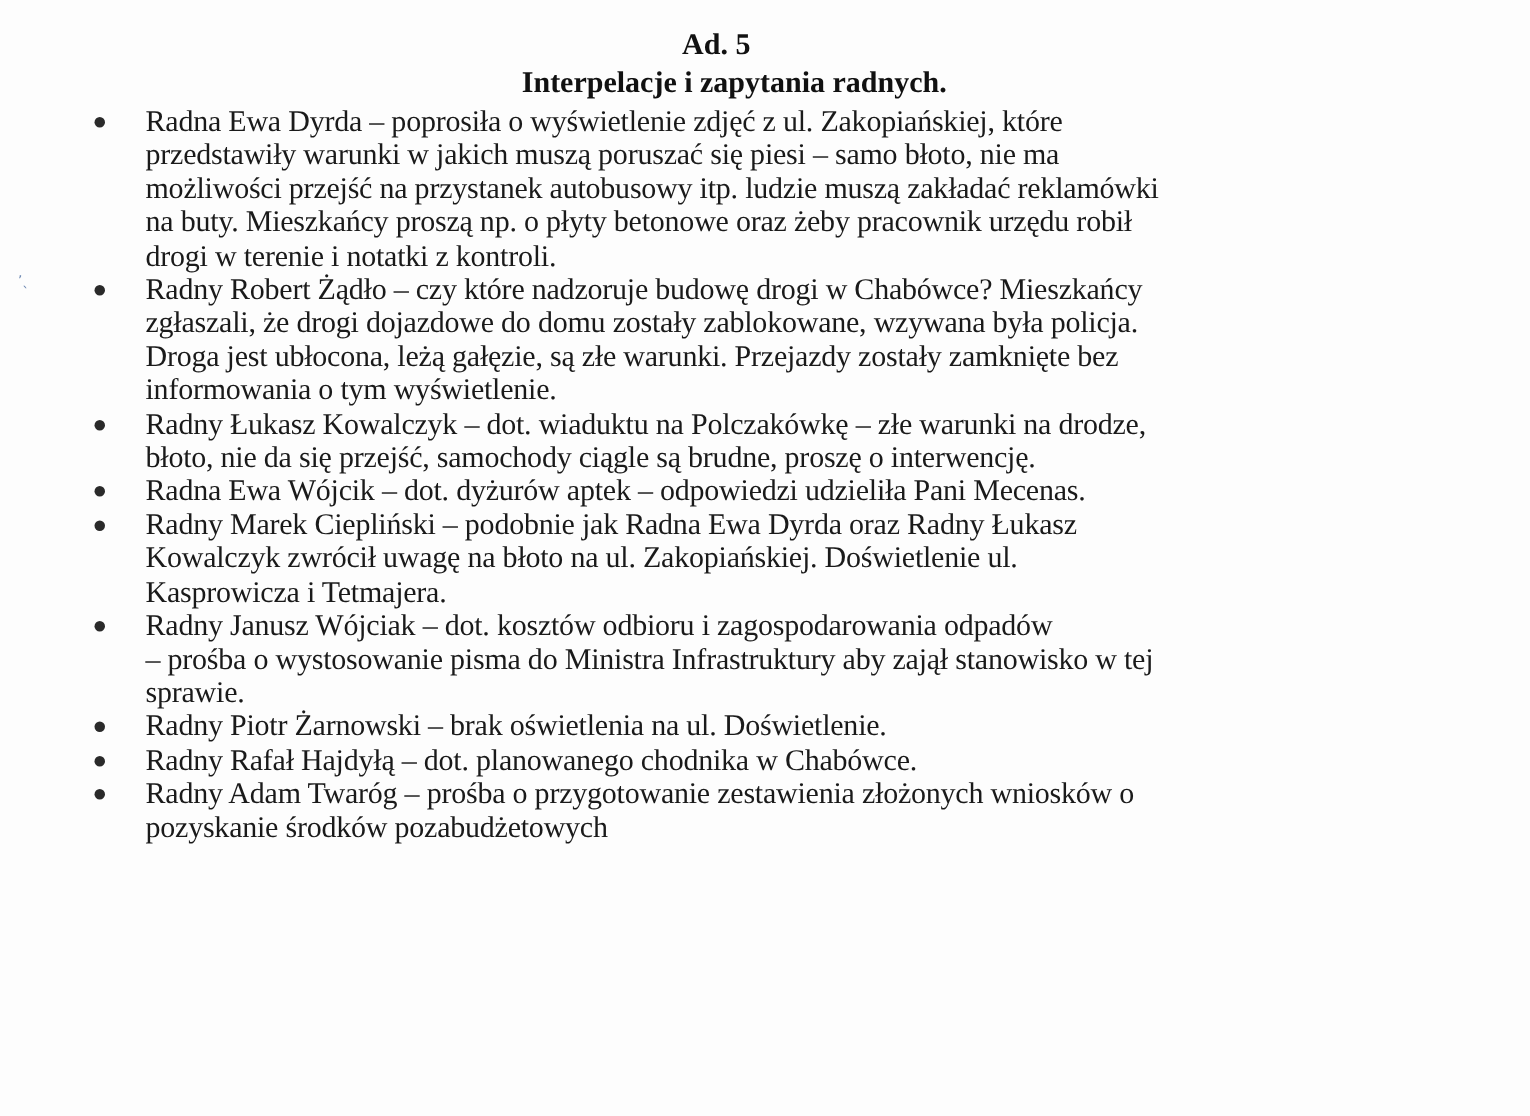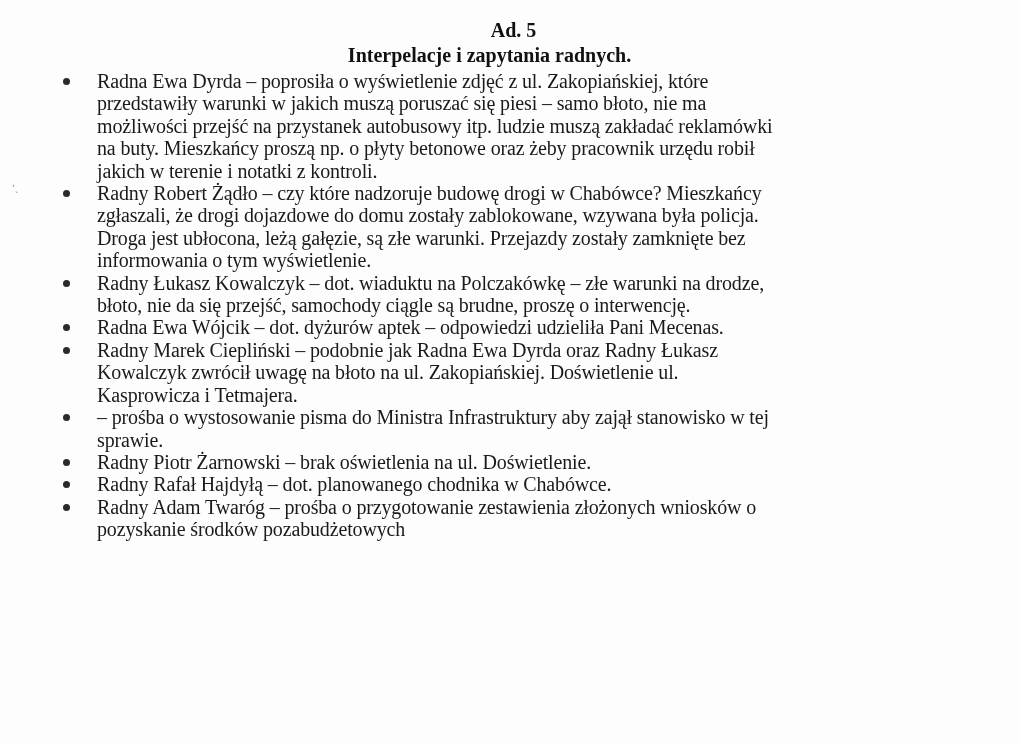--- a/index.html
+++ b/index.html
@@ -26,21 +26,21 @@
     .heading {
       position: absolute;
       left: 0;
       width: 955px;
       text-align: center;
       font-weight: bold;
       font-size: 20px;
       line-height: 22px;
       color: #111;
     }
-    .heading.h1 { top: 19px; margin-left: 36px; }
+    .heading.h1 { top: 19px; }
     .heading.h2 { top: 44px; margin-left: 12px; }
     .items {
       position: absolute;
       left: 60px;
       top: 70px;
       width: 880px;
       margin: 0;
       padding: 0;
       list-style: none;
     }
@@ -84,21 +84,21 @@
   <div class="heading h1">Ad. 5</div>
   <div class="heading h2">Interpelacje i zapytania radnych.</div>
 
   <ul class="items">
     <li class="item">
       <span class="bullet"></span>
       <span class="item-text">Radna Ewa Dyrda – poprosiła o wyświetlenie zdjęć z ul. Zakopiańskiej, które</span>
       <span class="item-text">przedstawiły warunki w jakich muszą poruszać się piesi – samo błoto, nie ma</span>
       <span class="item-text">możliwości przejść na przystanek autobusowy itp. ludzie muszą zakładać reklamówki</span>
       <span class="item-text">na buty. Mieszkańcy proszą np. o płyty betonowe oraz żeby pracownik urzędu robił</span>
-      <span class="item-text">jakich w terenie i notatki z kontroli.</span>
+      <span class="item-text">drogi w terenie i notatki z kontroli.</span>
     </li>
     <li class="item">
       <span class="bullet"></span>
       <span class="item-text">Radny Robert Żądło – czy które nadzoruje budowę drogi w Chabówce? Mieszkańcy</span>
       <span class="item-text">zgłaszali, że drogi dojazdowe do domu zostały zablokowane, wzywana była policja.</span>
       <span class="item-text">Droga jest ubłocona, leżą gałęzie, są złe warunki. Przejazdy zostały zamknięte bez</span>
       <span class="item-text">informowania o tym wyświetlenie.</span>
     </li>
     <li class="item">
       <span class="bullet"></span>
@@ -110,20 +110,21 @@
       <span class="item-text">Radna Ewa Wójcik – dot. dyżurów aptek – odpowiedzi udzieliła Pani Mecenas.</span>
     </li>
     <li class="item">
       <span class="bullet"></span>
       <span class="item-text">Radny Marek Ciepliński – podobnie jak Radna Ewa Dyrda oraz Radny Łukasz</span>
       <span class="item-text">Kowalczyk zwrócił uwagę na błoto na ul. Zakopiańskiej. Doświetlenie ul.</span>
       <span class="item-text">Kasprowicza i Tetmajera.</span>
     </li>
     <li class="item">
       <span class="bullet"></span>
+      <span class="item-text">Radny Janusz Wójciak – dot. kosztów odbioru i zagospodarowania odpadów</span>
       <span class="item-text">– prośba o wystosowanie pisma do Ministra Infrastruktury aby zajął stanowisko w tej</span>
       <span class="item-text">sprawie.</span>
     </li>
     <li class="item">
       <span class="bullet"></span>
       <span class="item-text">Radny Piotr Żarnowski – brak oświetlenia na ul. Doświetlenie.</span>
     </li>
     <li class="item">
       <span class="bullet"></span>
       <span class="item-text">Radny Rafał Hajdyłą – dot. planowanego chodnika w Chabówce.</span>

